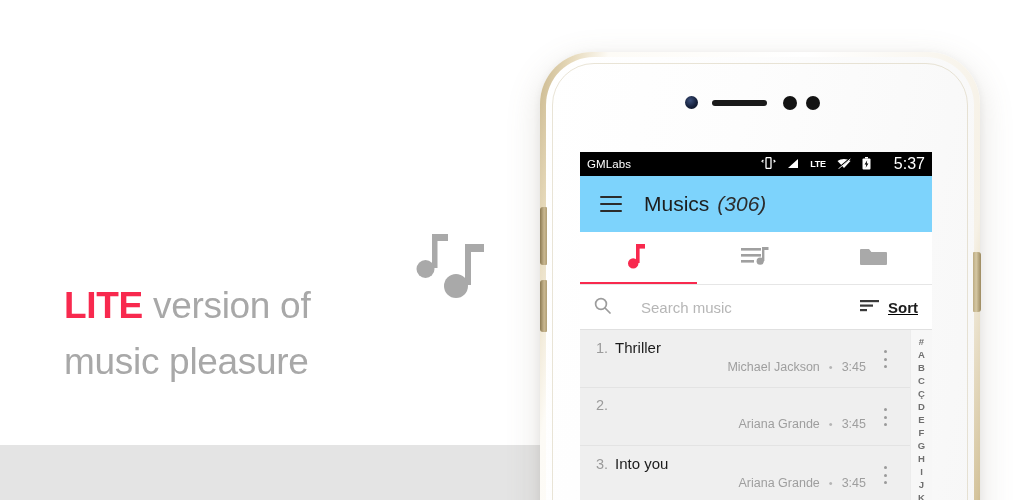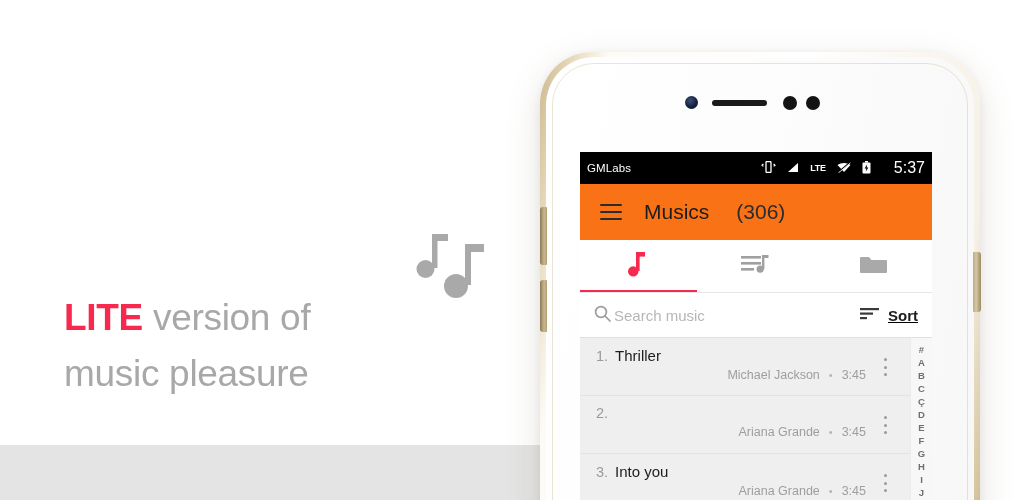--- a/index.html
+++ b/index.html
@@ -12,21 +12,21 @@
 
   
   .bg-white { position:absolute; inset:0; background:#ffffff; }
   .bg-grayband {
     position:absolute; left:0; bottom:0; width:540px; height:55px;
     background:#e4e4e4;
   }
 
   
   .copy {
-    position:absolute; left:64px; top:290px; width:420px;
+    position:absolute; left:64px; top:278px; width:420px;
     font-size:37px; line-height:1.52; font-weight:700;
     color:#a8a8a8; letter-spacing:-0.3px;
   }
   .copy .lite { color:#f8294e; }
   .copy .reg { font-weight:400; color:#a8a8a8; }
 
   
   .deco-notes { position:absolute; left:408px; top:228px; width:84px; height:76px; }
 
   
@@ -80,45 +80,45 @@
   }
 
   
   .screen {
     position:absolute; left:40px; top:100px; width:352px; height:418px;
     background:#ffffff; overflow:hidden;
   }
 
   
   .statusbar {
-    height:32px; background:#000000; color:#ffffff;
+    height:24px; background:#000000; color:#ffffff;
     display:flex; align-items:center; padding:0 7px;
     font-size:11.5px;
   }
   .sb-label { flex:0 0 auto; letter-spacing:.1px; }
   .sb-right { margin-left:auto; display:flex; align-items:center; gap:11px; }
   .sb-lte { font-size:9px; font-weight:700; letter-spacing:-.2px; }
   .sb-time { font-size:16px; margin-left:12px; }
 
   
-  .appbar { height:56px; display:flex; align-items:center; padding:0 0 0 20px; background:#f97316; }
+  .appbar { height:56px; display:flex; align-items:center; padding:0 0 0 20px; background:#7dd3fc; }
   .hamburger { width:22px; height:16px; display:flex; flex-direction:column; justify-content:space-between; cursor:pointer; }
   .hamburger i { display:block; height:2px; background:#2b2b2b; border-radius:1px; }
   .appbar-title { margin-left:22px; font-size:21px; color:#1d1d1d; font-weight:400; }
-  .appbar-count { margin-left:27px; font-size:21px; color:#2c2c2c; font-weight:400; }
+  .appbar-count { margin-left:8px; font-size:21px; color:#2c2c2c; font-weight:400;font-style:italic; }
 
   
   .tabs { height:52px; display:flex; position:relative; background:#fff; }
   .tab { flex:1; display:flex; align-items:center; justify-content:center; cursor:pointer; }
   .tab-underline { position:absolute; left:0; bottom:0; width:33.33%; height:2.5px; background:#f8294e; }
   .tabs-divider { height:1px; background:#e6e6e6; }
 
   
   .searchbar { height:44px; display:flex; align-items:center; padding:0 14px; background:#fff; }
-  .search-input { margin-left:3px; font-size:15px; color:#b6b6b6; flex:1; }
+  .search-input { margin-left:30px; font-size:15px; color:#b6b6b6; flex:1; }
   .sort-wrap { display:flex; align-items:center; gap:9px; cursor:pointer;text-decoration:underline; }
   .sort-label { font-size:15px; font-weight:700; color:#1b1b1b; }
   .search-divider { height:1px; background:#e0e0e0; }
   .row {
     position:relative; height:58px; background:#efefef;
     border-bottom:1px solid #e3e3e3; padding:9px 44px 0 16px;
   }
   .row-title { font-size:15px; color:#1c1c1c; display:flex; align-items:baseline; }
   .row-num { color:#9b9b9b; margin-right:7px; font-size:14.5px; }
   .row-title.active .row-name { color:#f8294e; }

